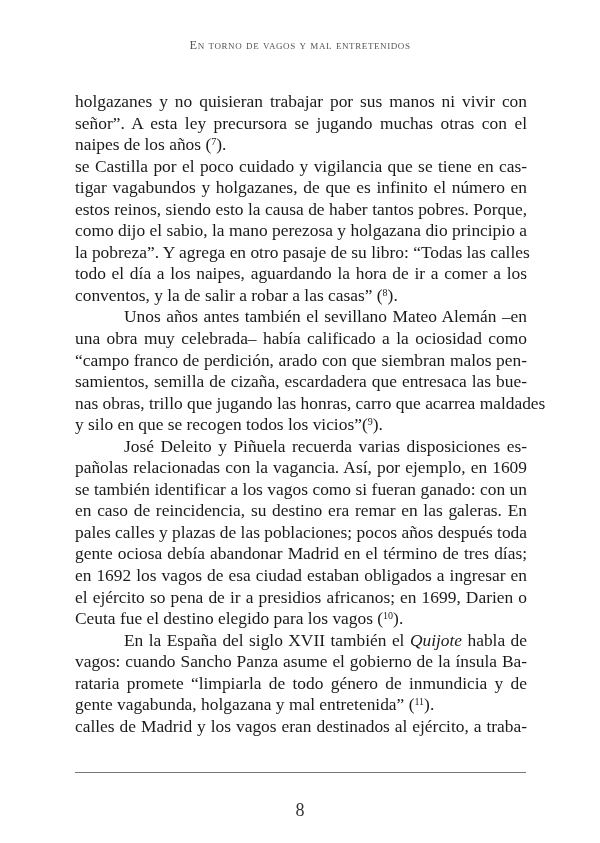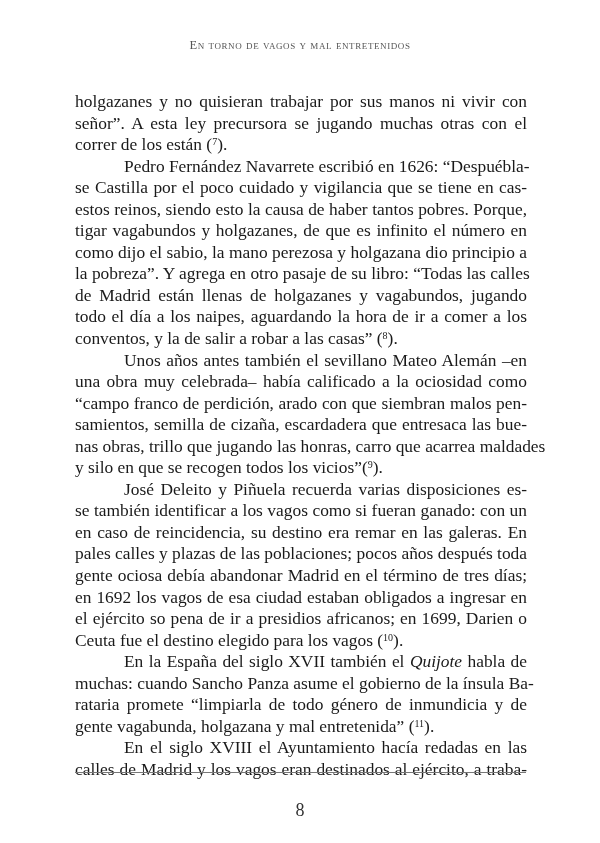--- a/index.html
+++ b/index.html
@@ -26,46 +26,44 @@
   }
 </style>
 </head>
 <body>
 
 <div class="page">
   <div class="running-head">En torno de vagos y mal entretenidos</div>
   <div class="body-text" id="body-text">
       <span class="line"><span>holgazanes y no quisieran trabajar por sus manos ni vivir con</span></span>
       <span class="line"><span>señor”. A esta ley precursora se jugando muchas otras con el</span></span>
-      <span class="line last"><span>correr de los están (</span><sup class="fn">7</sup><span>).</span></span>
-      <span class="line indent"><span>Pedro Fernández Navarrete escribió en 1626: “Despuébla-</span></span>
+      <span class="line last"><span>naipes de los años (</span><sup class="fn">7</sup><span>).</span></span>
       <span class="line"><span>se Castilla por el poco cuidado y vigilancia que se tiene en cas-</span></span>
+      <span class="line"><span>tigar vagabundos y holgazanes, de que es infinito el número en</span></span>
       <span class="line"><span>estos reinos, siendo esto la causa de haber tantos pobres. Porque,</span></span>
-      <span class="line"><span>tigar vagabundos y holgazanes, de que es infinito el número en</span></span>
       <span class="line"><span>como dijo el sabio, la mano perezosa y holgazana dio principio a</span></span>
       <span class="line"><span>la pobreza”. Y agrega en otro pasaje de su libro: “Todas las calles</span></span>
-      <span class="line"><span>de Madrid están llenas de holgazanes y vagabundos, jugando</span></span>
       <span class="line"><span>todo el día a los naipes, aguardando la hora de ir a comer a los</span></span>
       <span class="line last"><span>conventos, y la de salir a robar a las casas” (</span><sup class="fn">8</sup><span>).</span></span>
       <span class="line indent"><span>Unos años antes también el sevillano Mateo Alemán –en</span></span>
       <span class="line"><span>una obra muy celebrada– había calificado a la ociosidad como</span></span>
       <span class="line"><span>“campo franco de perdición, arado con que siembran malos pen-</span></span>
       <span class="line"><span>samientos, semilla de cizaña, escardadera que entresaca las bue-</span></span>
       <span class="line"><span>nas obras, trillo que jugando las honras, carro que acarrea maldades</span></span>
       <span class="line last"><span>y silo en que se recogen todos los vicios”(</span><sup class="fn">9</sup><span>).</span></span>
       <span class="line indent"><span>José Deleito y Piñuela recuerda varias disposiciones es-</span></span>
+      <span class="line"><span>pañolas relacionadas con la vagancia. Así, por ejemplo, en 1609</span></span>
       <span class="line"><span>se también identificar a los vagos como si fueran ganado: con un</span></span>
       <span class="line"><span>en caso de reincidencia, su destino era remar en las galeras. En</span></span>
       <span class="line"><span>pales calles y plazas de las poblaciones; pocos años después toda</span></span>
       <span class="line"><span>gente ociosa debía abandonar Madrid en el término de tres días;</span></span>
       <span class="line"><span>en 1692 los vagos de esa ciudad estaban obligados a ingresar en</span></span>
       <span class="line"><span>el ejército so pena de ir a presidios africanos; en 1699,  Darien o</span></span>
       <span class="line last"><span>Ceuta fue el destino elegido para los vagos (</span><sup class="fn">10</sup><span>).</span></span>
       <span class="line indent"><span>En la España del siglo XVII también el </span><i>Quijote</i><span> habla de</span></span>
-      <span class="line"><span>muchas: cuando Sancho Panza asume el gobierno de la ínsula Ba-</span></span>
+      <span class="line"><span>vagos: cuando Sancho Panza asume el gobierno de la ínsula Ba-</span></span>
       <span class="line"><span>rataria promete “limpiarla de todo género de inmundicia y de</span></span>
       <span class="line last"><span>gente vagabunda, holgazana y mal entretenida” (</span><sup class="fn">11</sup><span>).</span></span>
-      <span class="line indent"><span>En el siglo XVIII el Ayuntamiento hacía redadas en las</span></span>
       <span class="line"><span>calles de Madrid y los vagos eran destinados al ejército, a traba-</span></span>
     </div>
   <div class="rule"></div>
   <div class="folio">8</div>
 </div>
 
 </body></html>

